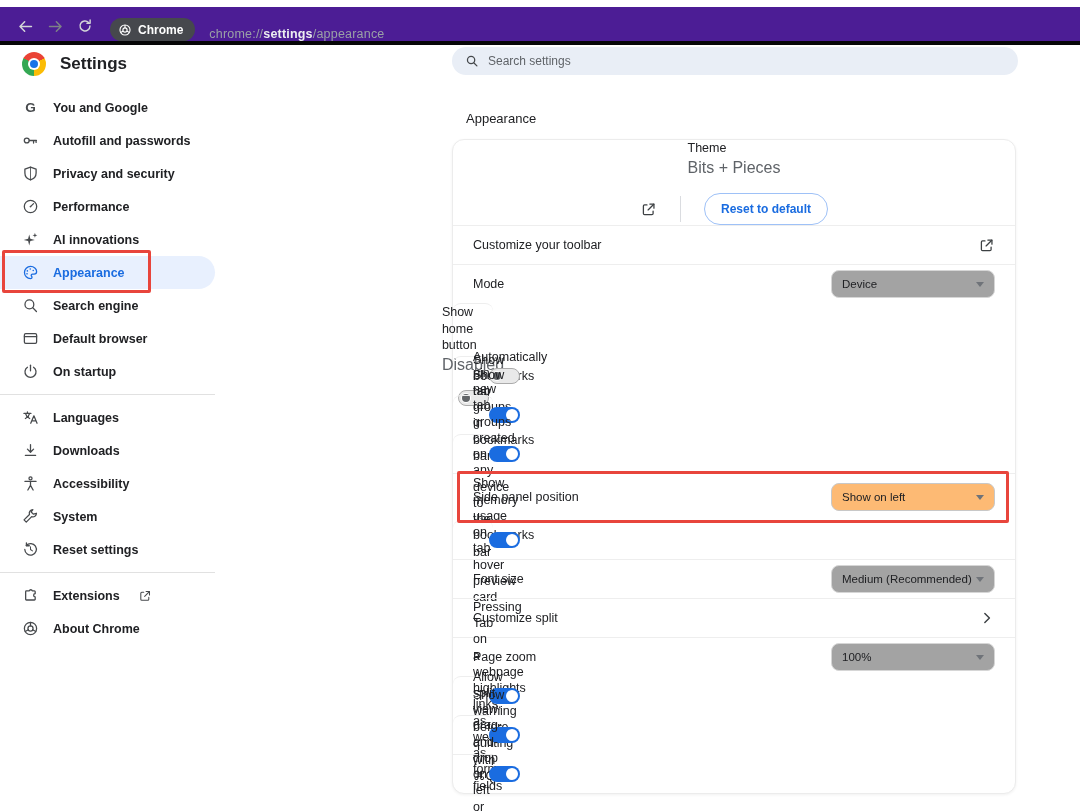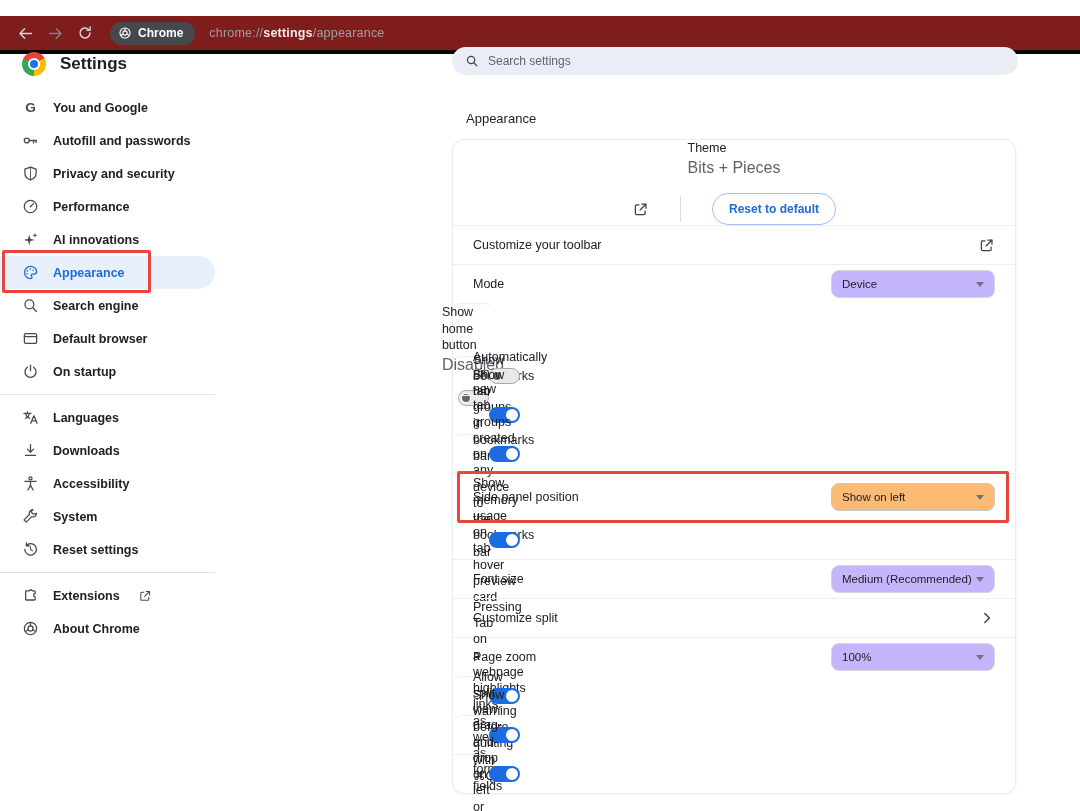--- a/index.html
+++ b/index.html
@@ -8,23 +8,23 @@
     position: relative;
     background:#ffffff;
     font-family:"Liberation Sans", sans-serif;
     overflow:hidden;
     -webkit-font-smoothing: antialiased;
   }
   svg { display:block; }
 
   
   .toolbar{
-    position:absolute; top:16px; left:0; right:0; height:38px;
-    background:#7f1d1d; border-bottom:4px solid #060607;
-    display:flex; align-items:center; padding:0 10px;
+    position:absolute; top:7px; left:0; right:0; height:38px;
+    background:#4c1d95; border-bottom:4px solid #060607;
+    display:flex; align-items:flex-end; padding:0 10px;
   }
   .tb-btn{ width:30px; height:30px; display:flex; align-items:center; justify-content:center; color:#d3d5d8; cursor:pointer; }
   .tb-btn.disabled{ color:#7d8186; }
   .chrome-badge{
     margin-left:10px; height:23px; border-radius:12px; background:#46484d;
     display:flex; align-items:center; gap:6px; padding:0 12px 0 8px;
     color:#ffffff; font-size:12px; font-weight:700; cursor:pointer;
   }
   .chrome-badge svg{ color:#fff; }
   .url{ margin-left:14px; font-size:12.5px; color:#9aa0a6; letter-spacing:.2px; cursor:text; }
@@ -81,32 +81,32 @@
   }
   .row + .row{ border-top:1px solid #eeeeee; }
   .row.two{ min-height:53px;flex-direction:column; }
   .row.theme{ min-height:56px; }
   .row.hl{ min-height:47px; }
   .row:first-child{ border-radius:12px 12px 0 0; }
   .row:last-child{ border-radius:0 0 12px 12px; }
   .row-left{ flex:1; min-width:0; }
   .row-label{ font-size:12.5px; color:#202124; line-height:1.3; }
   .row-sub{ font-size:16px; color:#5f6368; margin-top:3px; }
-  .row-right{ display:flex; align-items:center; gap:31px; flex-shrink:0; }
+  .row-right{ display:flex; align-items:center; gap:23px; flex-shrink:0; }
 
   .ctl-ext{ width:17px; height:17px; color:#3c4043; cursor:pointer; }
   .vsep{ width:1px; height:26px; background:#dadce0; }
   .pill-btn{
     border:1px solid #9ec1f7; background:#fff; color:#1a6ce0;
     font-family:"Liberation Sans", sans-serif; font-size:12px; font-weight:700;
     border-radius:16px; padding:8px 16px; cursor:pointer;
   }
   .dd{
     width:164px; height:28px; border:1px solid #d6d6d6; border-radius:8px;
-    background:#c4b5fd; display:flex; align-items:center; justify-content:space-between;
+    background:#a3a3a3; display:flex; align-items:center; justify-content:space-between;
     padding:0 10px; cursor:pointer;
   }
   .dd.filled{ background:#fdba74; border-color:#c8c8c8; }
   .dd-val{ font-size:11.5px; color:#202124; }
   .caret{ width:0; height:0; border-left:4px solid transparent; border-right:4px solid transparent; border-top:5px solid #6f7379; }
   .toggle{ width:31px; height:16px; border-radius:8px; position:relative; cursor:pointer; flex-shrink:0; }
   .toggle.on{ background:#1a6ce0; }
   .toggle.on .knob{ position:absolute; right:2px; top:2px; width:12px; height:12px; border-radius:50%; background:#fff; }
   .toggle.off{ background:#e9e9e9; border:1px solid #ababab; }
   .toggle.off .knob{ position:absolute; left:2px; top:2px; width:10px; height:10px; border-radius:50%; background:#fff; }

